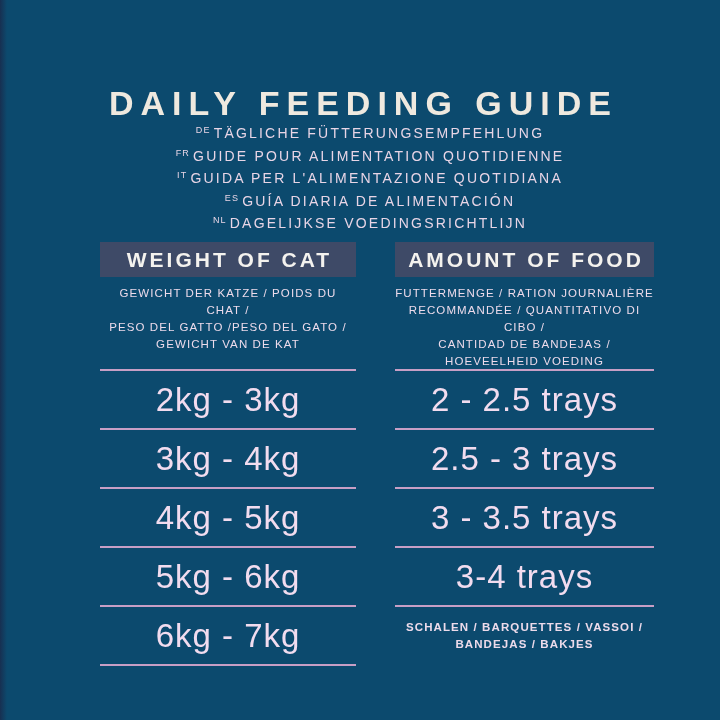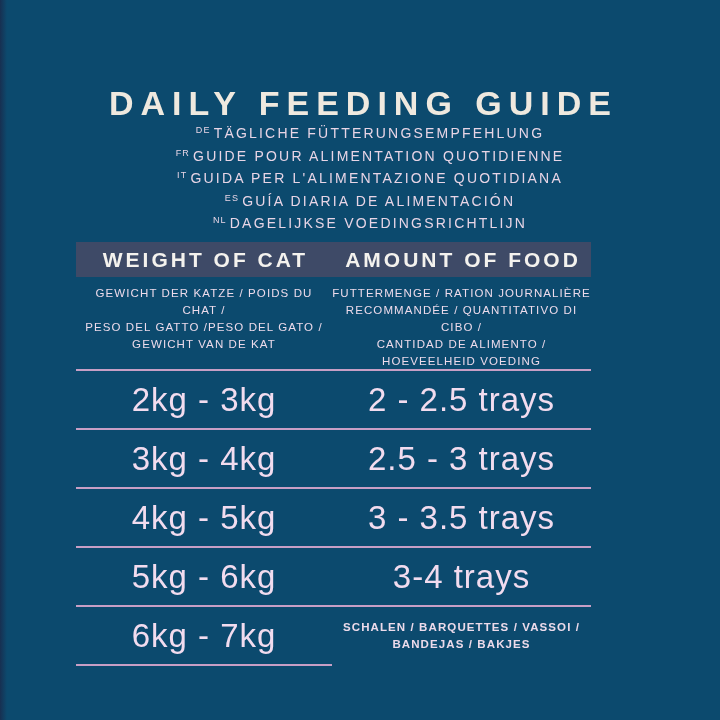--- a/index.html
+++ b/index.html
@@ -46,23 +46,24 @@
   }
   .lang-code {
     font-size: 9px;
     letter-spacing: 1.2px;
     vertical-align: 5px;
     margin-right: 3px;
   }
   .columns {
     position: absolute;
     top: 242px;
-    left: 76px;
+    left: 100px;
     width: 554px;
     display: flex;
+    justify-content: space-between;
   }
   .col-left  { width: 256px; }
   .col-right { width: 259px; }
   .bar {
     height: 35px;
     background: #3E4A67;
     color: #F4F2EE;
     display: flex;
     align-items: center;
     justify-content: center;
@@ -125,21 +126,21 @@
         <div class="row">5kg - 6kg</div>
         <div class="row">6kg - 7kg</div>
       </div>
     </div>
 
     <div class="col-right">
       <div class="bar">AMOUNT OF FOOD</div>
       <div class="sub">
         <div>FUTTERMENGE / RATION JOURNALIÈRE</div>
         <div>RECOMMANDÉE / QUANTITATIVO DI CIBO /</div>
-        <div>CANTIDAD DE ALIMENTO /</div>
+        <div>CANTIDAD DE BANDEJAS /</div>
         <div>HOEVEELHEID VOEDING</div>
       </div>
       <div class="rows">
         <div class="row">2 - 2.5 trays</div>
         <div class="row">2.5 - 3 trays</div>
         <div class="row">3 - 3.5 trays</div>
         <div class="row">3-4 trays</div>
       </div>
       <div class="footer">
         <div>SCHALEN / BARQUETTES / VASSOI /</div>

